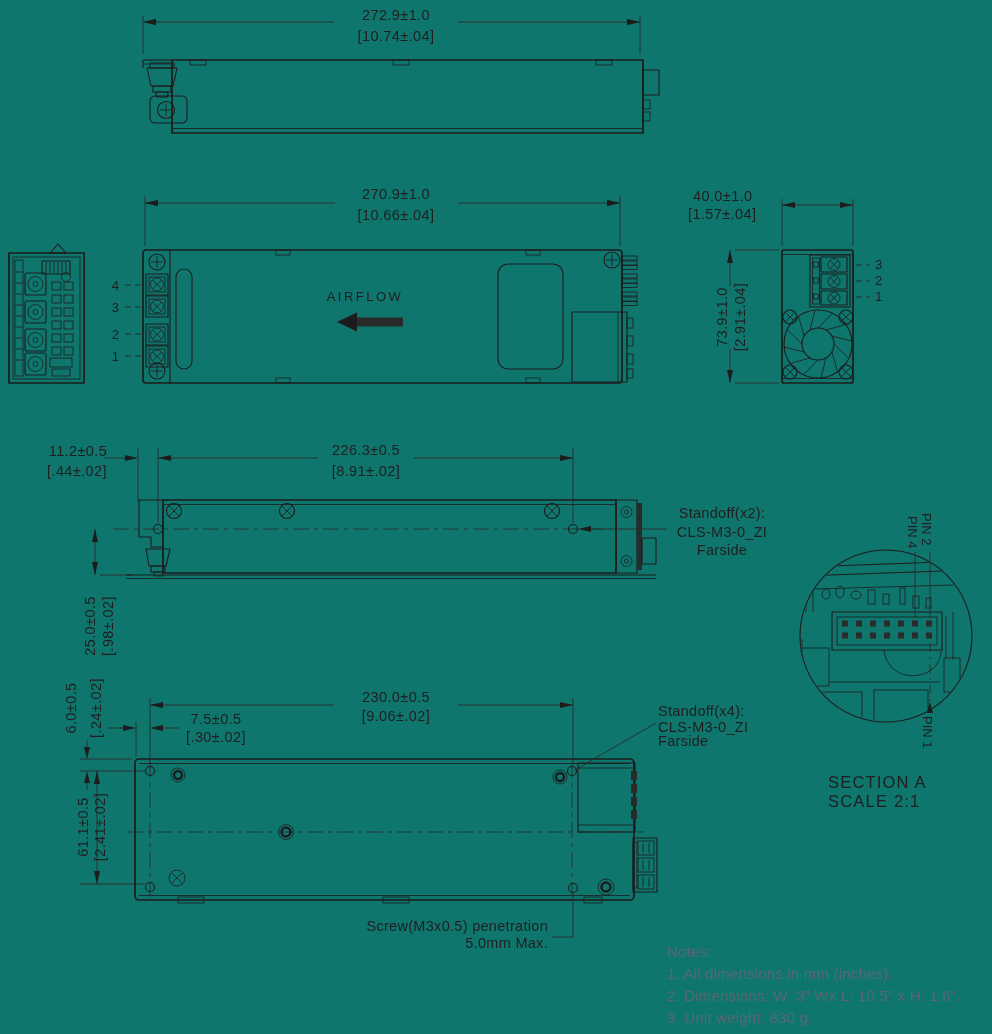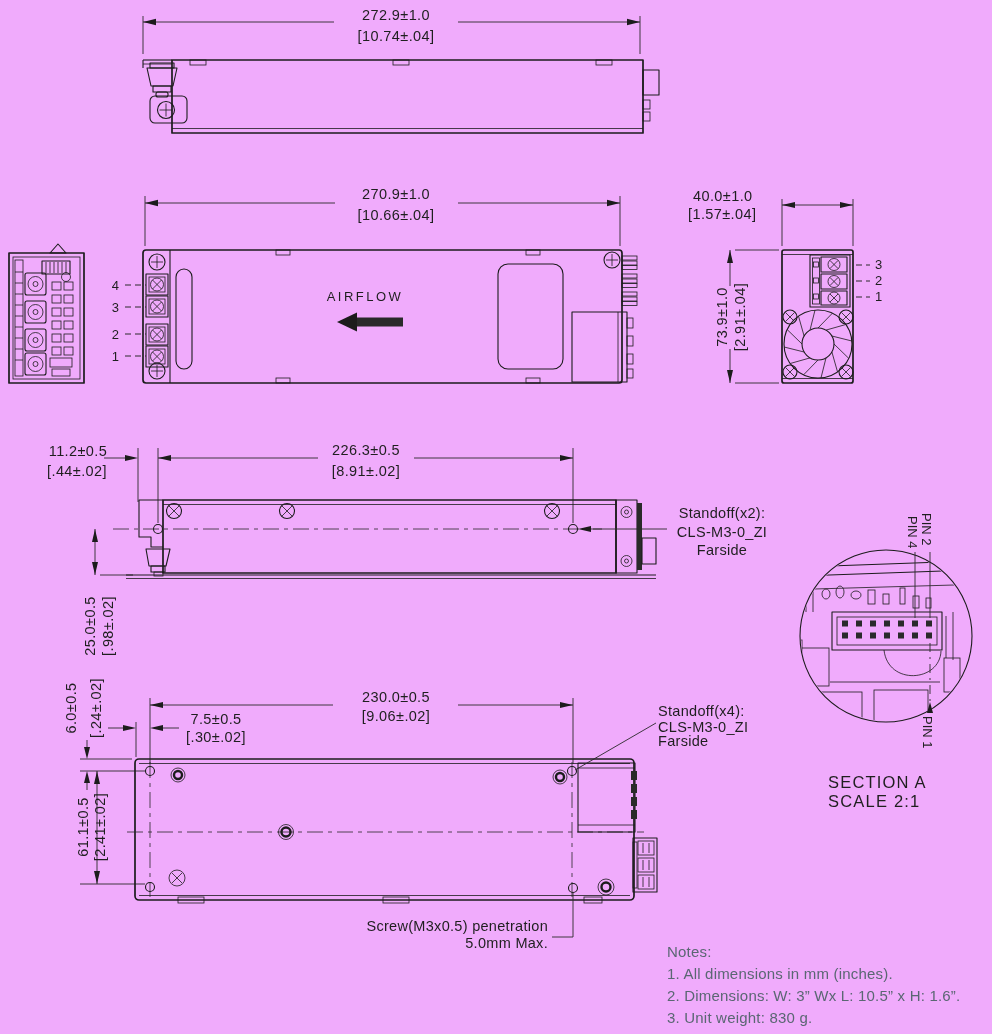--- a/index.html
+++ b/index.html
@@ -1,16 +1,16 @@
 <!DOCTYPE html>
 <html><head>
 <meta charset="utf-8">
 <style>
   html,body{margin:0;padding:0;background:#ffffff;}
-  .canvas{position:relative;width:992px;height:1034px;background:#f0abfc;overflow:hidden;}
+  .canvas{position:relative;width:992px;height:1034px;background:#0f766e;overflow:hidden;}
   svg{display:block;}
   svg text{font-family:"Liberation Sans","DejaVu Sans",sans-serif;fill:#1f1f1f;}
   .ol{fill:none;stroke:#1c1c1c;stroke-width:1.7;stroke-linejoin:round;}
   .ml{fill:none;stroke:#1c1c1c;stroke-width:1.1;stroke-linejoin:round;}
   .tl{fill:none;stroke:#1c1c1c;stroke-width:0.8;}
   .dim{fill:none;stroke:#2a2a2a;stroke-width:0.9;}
   .cl{fill:none;stroke:#2a2a2a;stroke-width:0.8;stroke-dasharray:16 5 4 5;}
   .dash{fill:none;stroke:#2a2a2a;stroke-width:1;stroke-dasharray:6 4;}
   .dd{fill:none;stroke:#2a2a2a;stroke-width:0.9;stroke-dasharray:9 5 2 5;}
   .ah{fill:#1c1c1c;stroke:none;}

